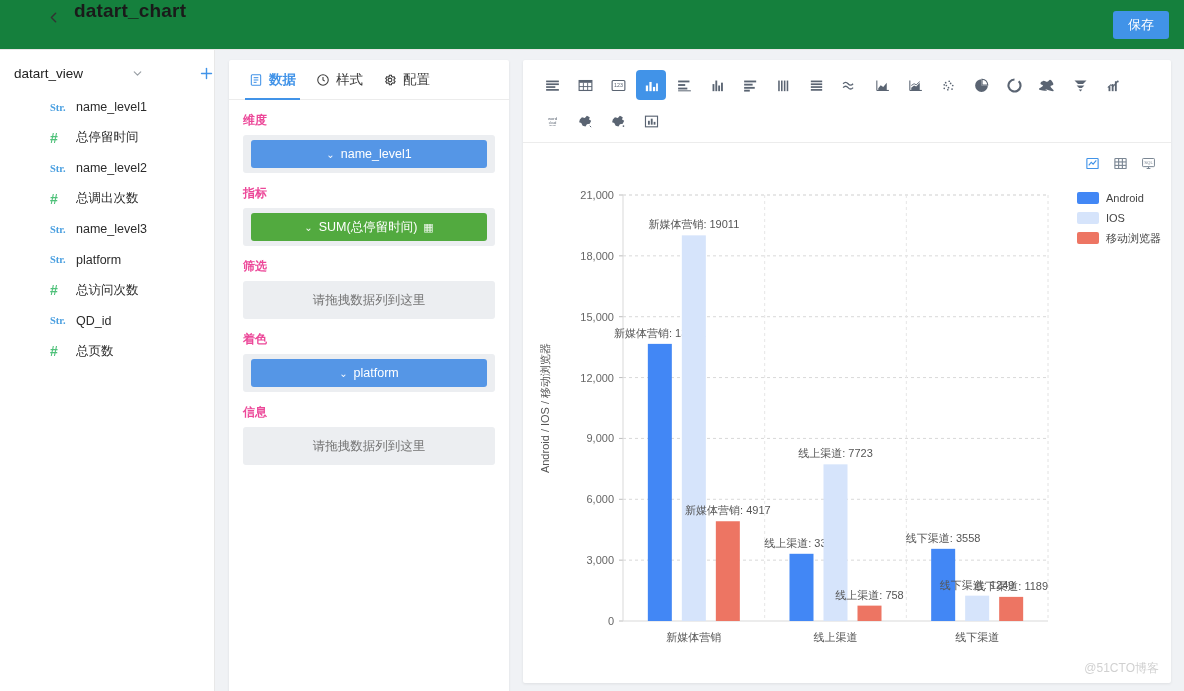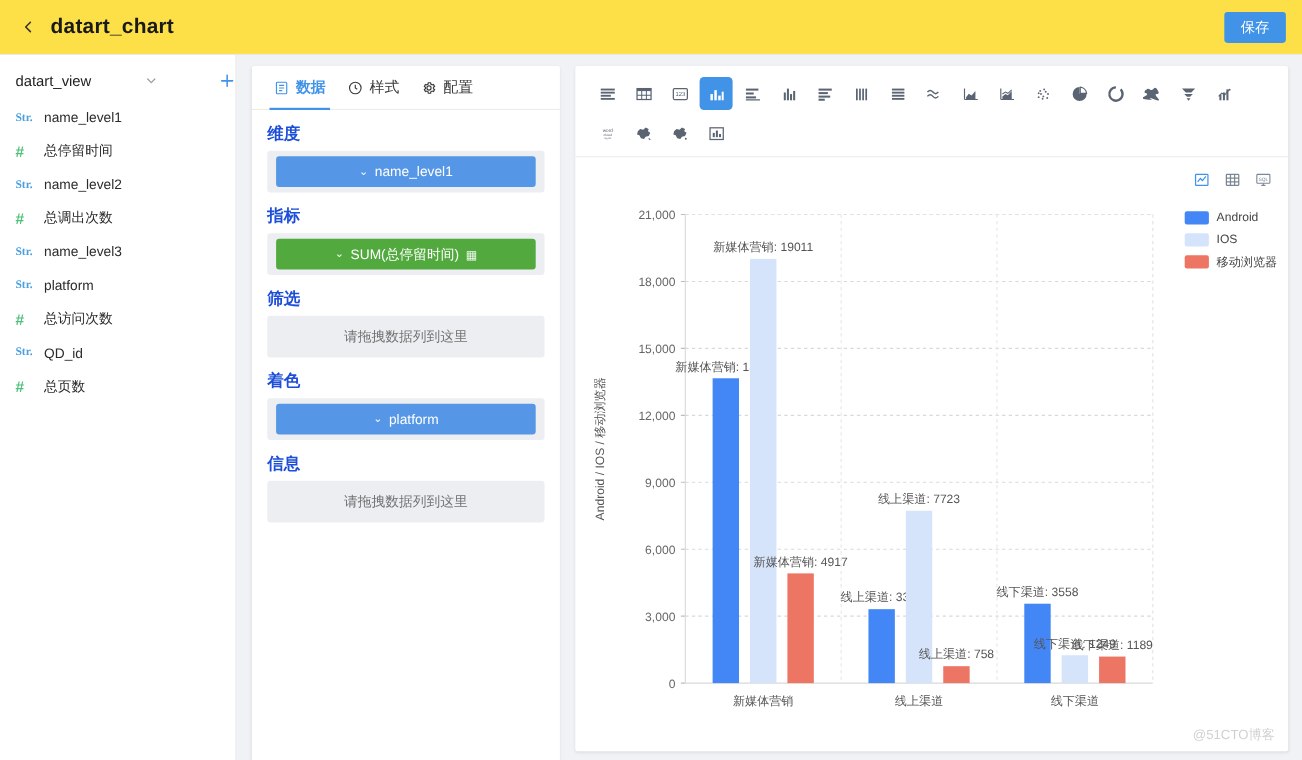--- a/index.html
+++ b/index.html
@@ -8,22 +8,22 @@
     width: 1184px; height: 691px;
     overflow: hidden;
     background: #f0f2f5;
     font-family: "Liberation Sans", "DejaVu Sans", sans-serif;
     -webkit-font-smoothing: antialiased;
   }
 
   
   .topbar {
     position: absolute; left: 0; top: 0; width: 1184px; height: 50px;
-    background: #fde047; border-bottom: 1px solid #e8e8e8;
-    display: flex; align-items: center;
+    background: #15803d; border-bottom: 1px solid #e8e8e8;
+    display: flex; align-items: flex-start; padding-left: 28px;
   }
   .back-btn {
     width: 34px; height: 34px; margin-left: 8px;
     display: flex; align-items: center; justify-content: center;
     cursor: pointer; color: #333;
   }
   .back-btn svg { display: block; }
   .page-title {
     font-size: 19px; font-weight: 700; color: #1a1a1a; letter-spacing: .2px;
     margin-left: 4px;
@@ -47,21 +47,21 @@
     padding: 0 10px 0 14px;
     gap: 48px;
   }
   .view-name { font-size: 13.5px; color: #222; flex: 1; }
   .view-caret, .view-plus {
     color: #9aa0a6; cursor: pointer; display: flex; align-items: center;
     justify-content: center;
   }
   .view-caret { width: 20px; height: 20px; font-size: 12px; }
   .view-plus { width: 22px; height: 22px; margin-left: 6px; }
-  .field-list { margin-top: 4px; }
+  .field-list { margin-top: 4px; padding-left: 36px; }
   .field-row {
     display: flex; align-items: center; height: 30.5px;
     padding-left: 14px; cursor: pointer;
   }
   .ftype {
     width: 26px; font-size: 10.5px; font-weight: 700; flex: none;
     font-family: "Liberation Serif", serif;
   }
   .ftype.str { color: #4a9fe0; }
   .ftype.num { color: #4fc17a; font-size: 14px; font-family: "Liberation Sans", sans-serif; }
@@ -83,21 +83,21 @@
     position: relative;
   }
   .tab.active { color: #4193e8; font-weight: 700; }
   .tab.active::after {
     content: ""; position: absolute; left: 6px; right: 6px; bottom: 0;
     height: 2px; background: #4193e8;
   }
   .tab svg { display: block; }
   .section { padding: 0 14px; }
   .section-label {
-    font-size: 15px; color: #1d4ed8; font-weight: 700;
+    font-size: 12px; color: #ec4899; font-weight: 700;
     margin: 12px 0 6px 0;
   }
   .dropzone {
     background: #eceef1; border-radius: 3px; min-height: 38px;
     display: flex; align-items: center; justify-content: center;
     padding: 5px 8px;
   }
   .dropzone.empty { color: #737373; font-size: 12.5px; height: 38px; }
   .chip {
     width: 100%; height: 28px; border-radius: 3px; color: #fff;

